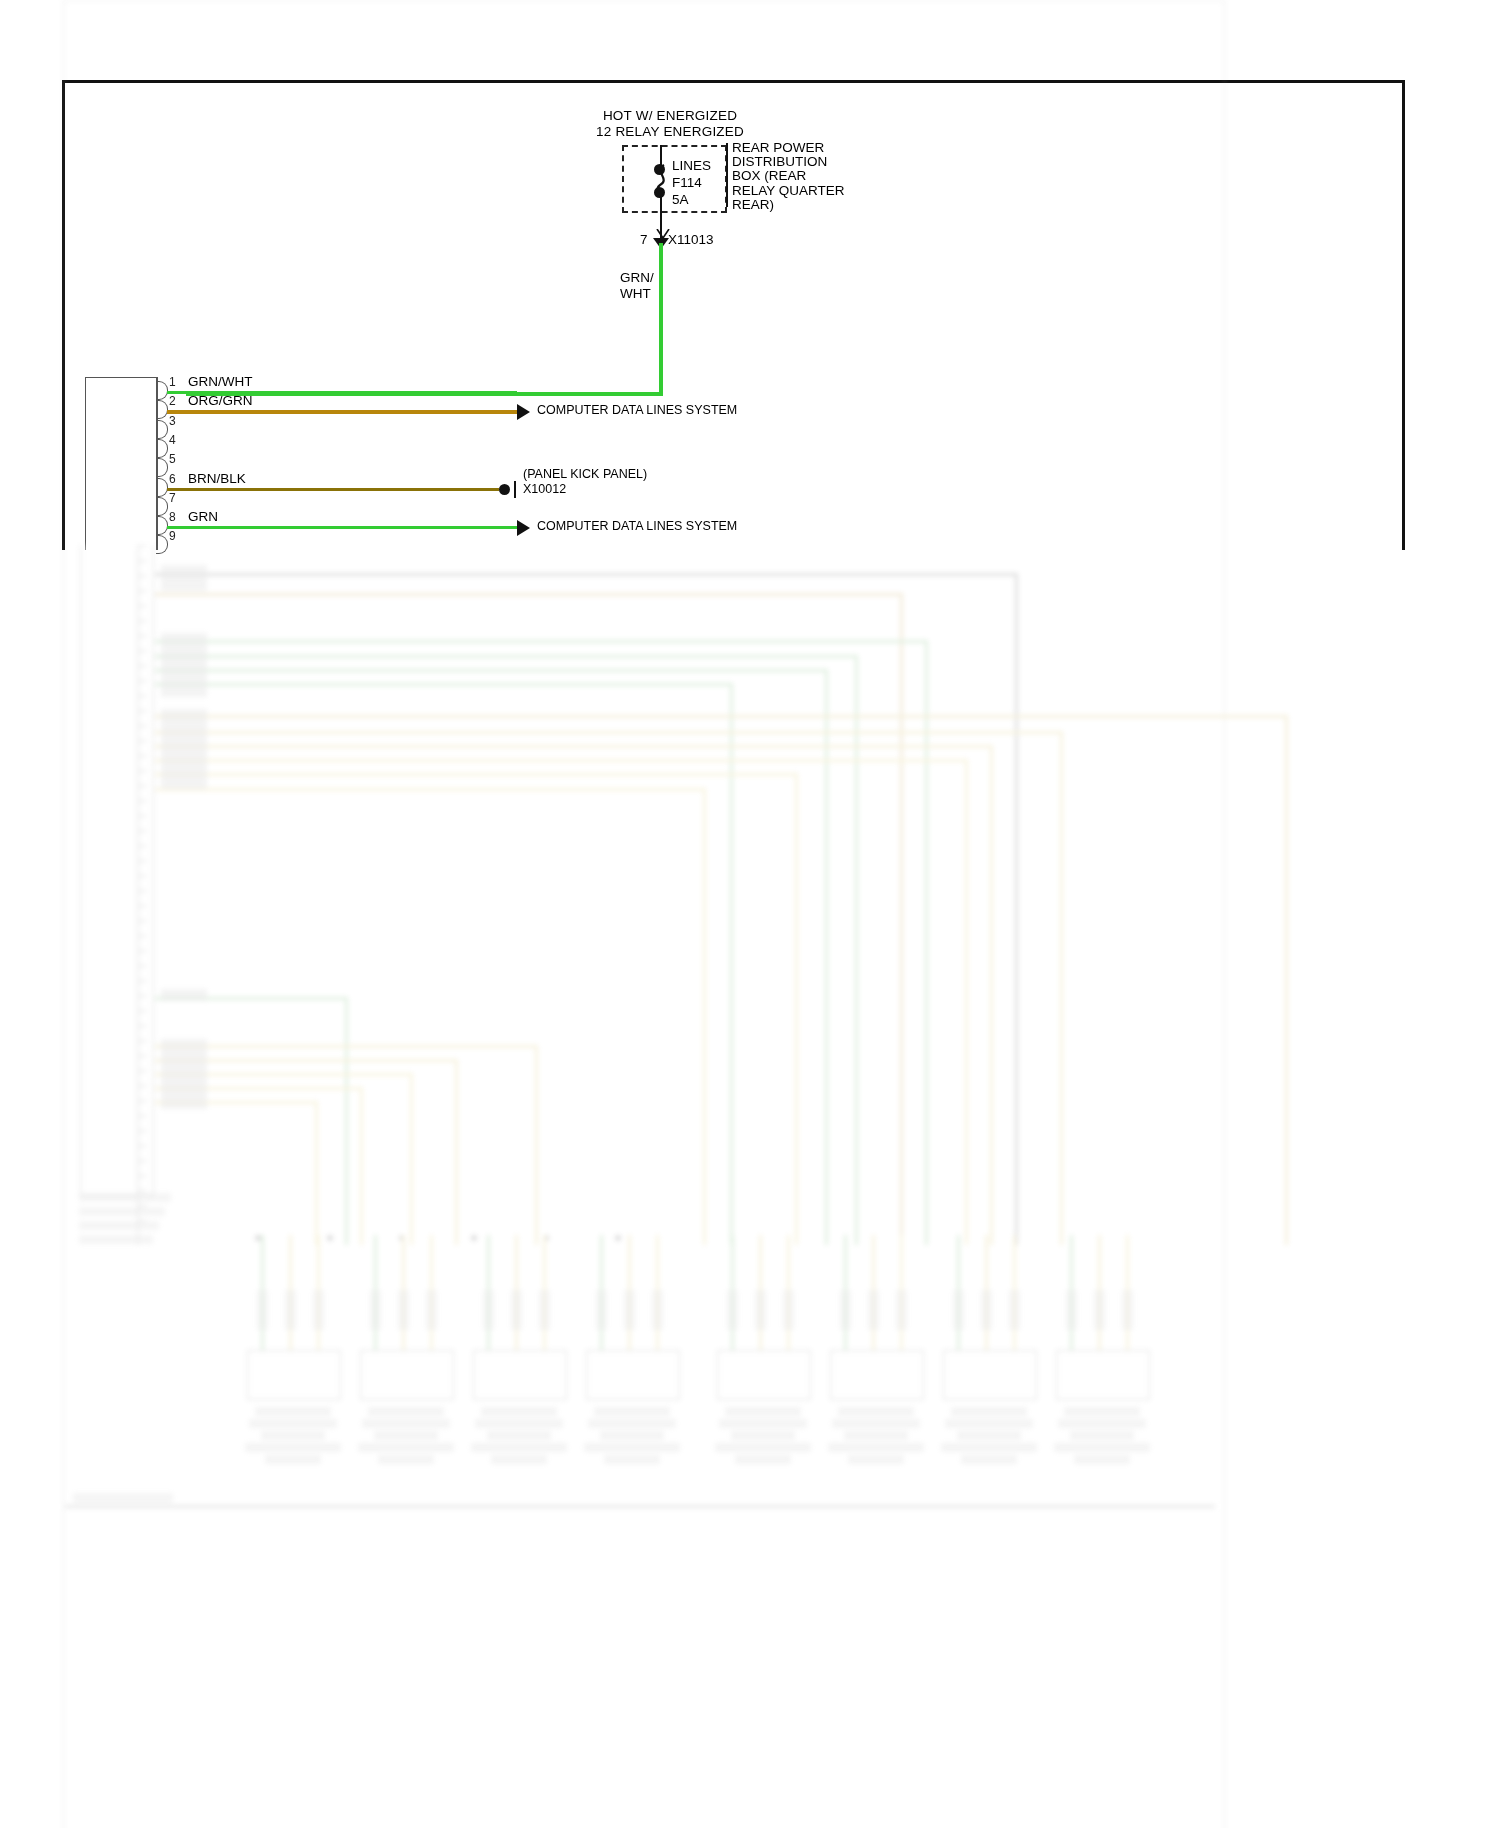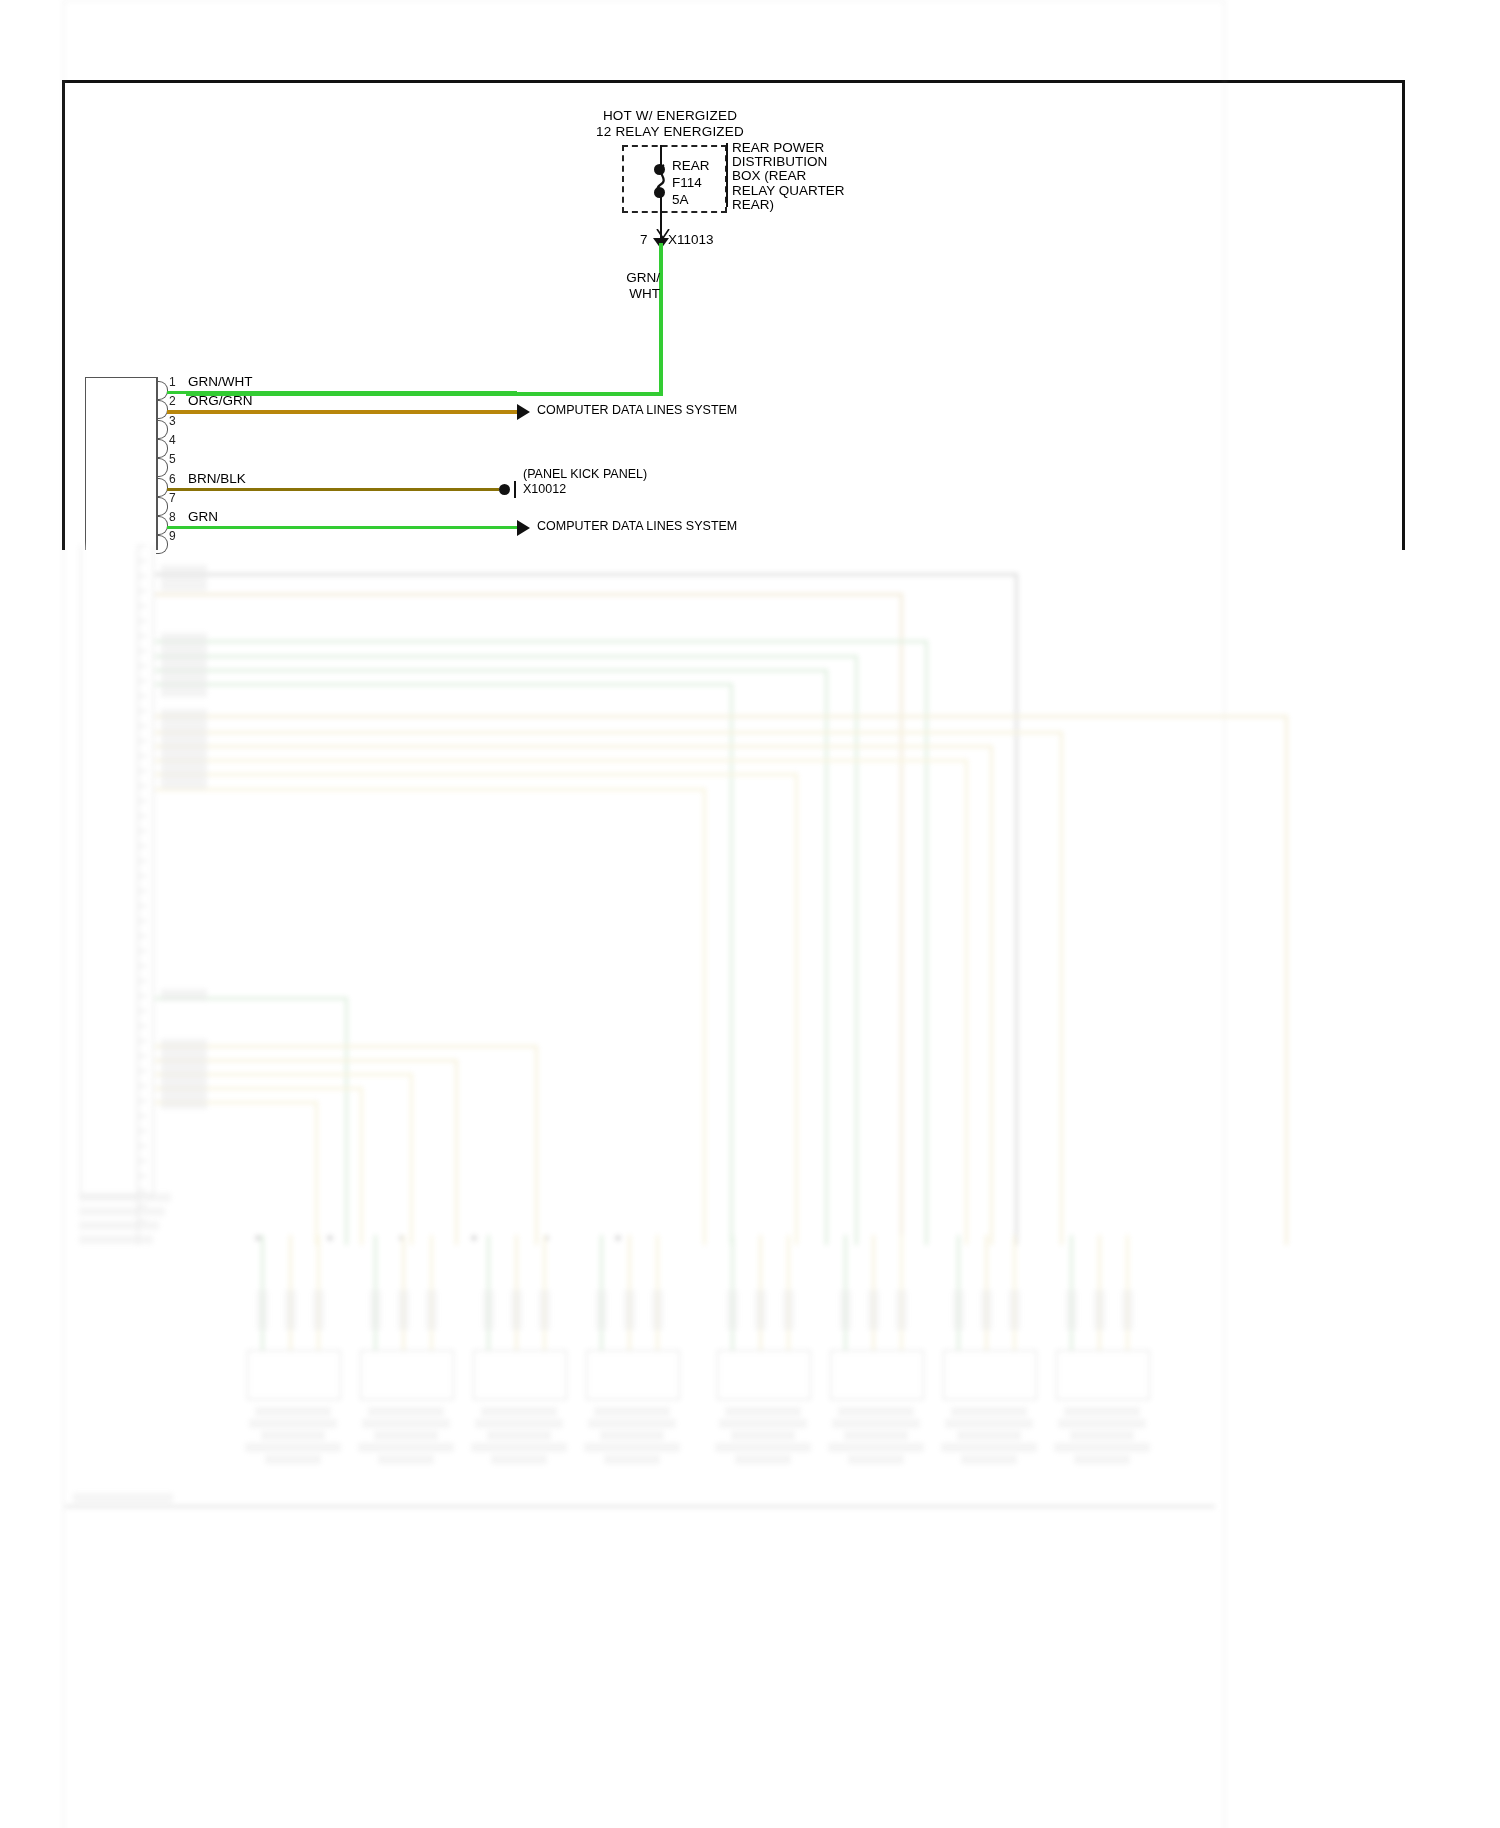--- a/index.html
+++ b/index.html
@@ -28,21 +28,21 @@
   #pdb-bar{position:absolute;left:726px;top:143px;width:2px;height:64px;background:#111;}
 
   
   #x11013-pin{position:absolute;left:640px;top:232px;font-size:13.5px;}
   #x11013-name{position:absolute;left:668px;top:232px;font-size:13.5px;}
   #x11013-mark{position:absolute;left:656px;top:229px;width:14px;height:11px;}
 
   
   #grnwht-vert{position:absolute;left:659px;top:243px;width:4px;height:153px;background:#33cc33;}
   #grnwht-corner{position:absolute;left:186px;top:392px;width:477px;height:4px;background:#33cc33;}
-  #grnwht-label{position:absolute;left:620px;top:270px;font-size:13.5px;line-height:16px;text-align:right;width:40px;}
+  #grnwht-label{position:absolute;left:620px;top:270px;font-size:13.5px;line-height:16px;width:40px;}
 
   
   #module-box{position:absolute;left:85px;top:377px;width:72px;height:173px;
               border:1.5px solid #555;border-bottom:none;box-sizing:border-box;background:#fff;}
   #pin-rail{position:absolute;left:156px;top:377px;width:1.5px;height:173px;background:#555;}
 
   
   .pin-row{position:absolute;left:156px;height:24px;}
   .pin-brace{position:absolute;left:0px;top:4px;width:11px;height:17px;
              border:1.6px solid #555;border-left:none;border-radius:0 9px 9px 0;}
@@ -74,21 +74,21 @@
 
 <div id="fuse-box"></div>
 <div id="fuse-top-wire"></div>
 <div id="fuse-bot-wire"></div>
 <svg id="fuse-squiggle" viewBox="0 0 34 32">
   <path d="M19 2 C 8 8, 26 16, 15 22 C 12 24, 12 27, 13 30" fill="none" stroke="#111" stroke-width="2.2"></path>
 </svg>
 <div id="fuse-dot-a"></div>
 <div id="fuse-dot-b"></div>
 <div id="fuse-text">
-  <div>REAR</div>
+  <div>LINES</div>
   <div>F114</div>
   <div>5A</div>
 </div>
 <div id="fuse-arrow"></div>
 
 <div id="pdb-bar"></div>
 <div id="pdb-label">
     <div>REAR POWER</div>
     <div>DISTRIBUTION</div>
     <div>BOX (REAR</div>

